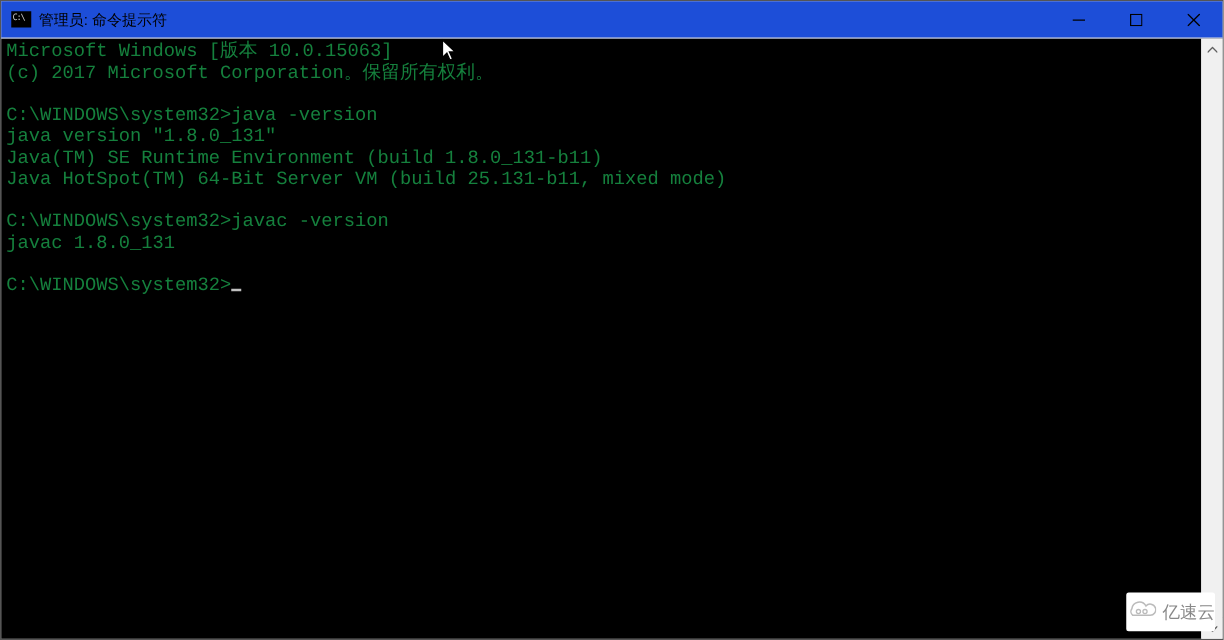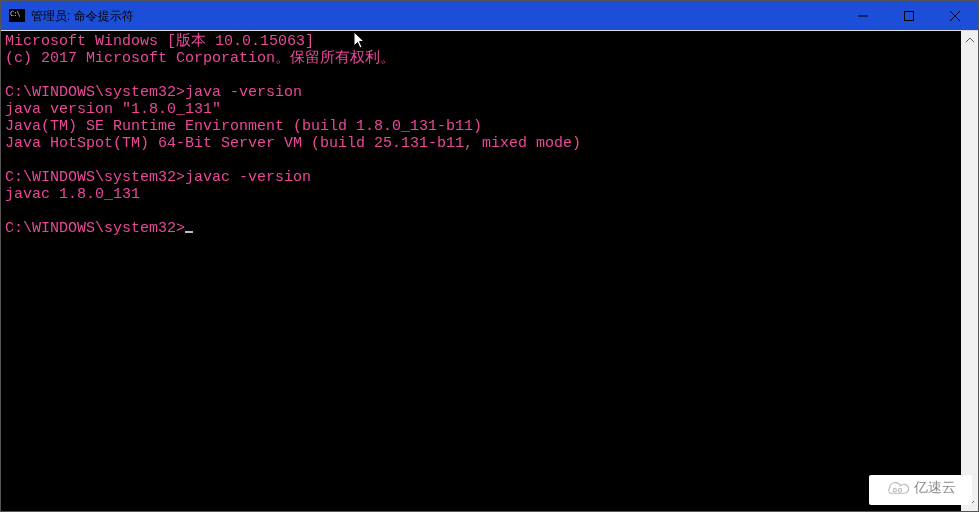--- a/index.html
+++ b/index.html
@@ -78,21 +78,21 @@
       background: #000;
       position: relative;
       display: flex;
     }
     .terminal {
       flex: 1;
       padding: 2px 4px;
       font-family: "NSimSun", "SimSun", Consolas, "Courier New", monospace;
       font-size: 15px;
       line-height: 17px;
-      color: #ec4899;
+      color: #15803d;
       white-space: pre;
       overflow: hidden;
     }
     .scrollbar {
       width: 17px;
       background: #f0f0f0;
       position: relative;
       display: flex;
       flex-direction: column;
     }
@@ -122,23 +122,23 @@
       top: 0px;
       left: 352px;
       pointer-events: none;
       color: #fff;
     }
     .watermark {
       position: absolute;
       right: 6px;
       bottom: 6px;
       background: #fff;
-      padding: 4px 16px;
-      display: flex;
-      align-items: flex-start;
+      padding: 4px 0;
+      display: flex;
+      align-items: center;
       gap: 5px;
       border-radius: 2px;
     }
     .watermark-icon svg {
       width: 24px;
       height: 18px;
     }
     .watermark-text {
       font-size: 14px;
       color: #888;

